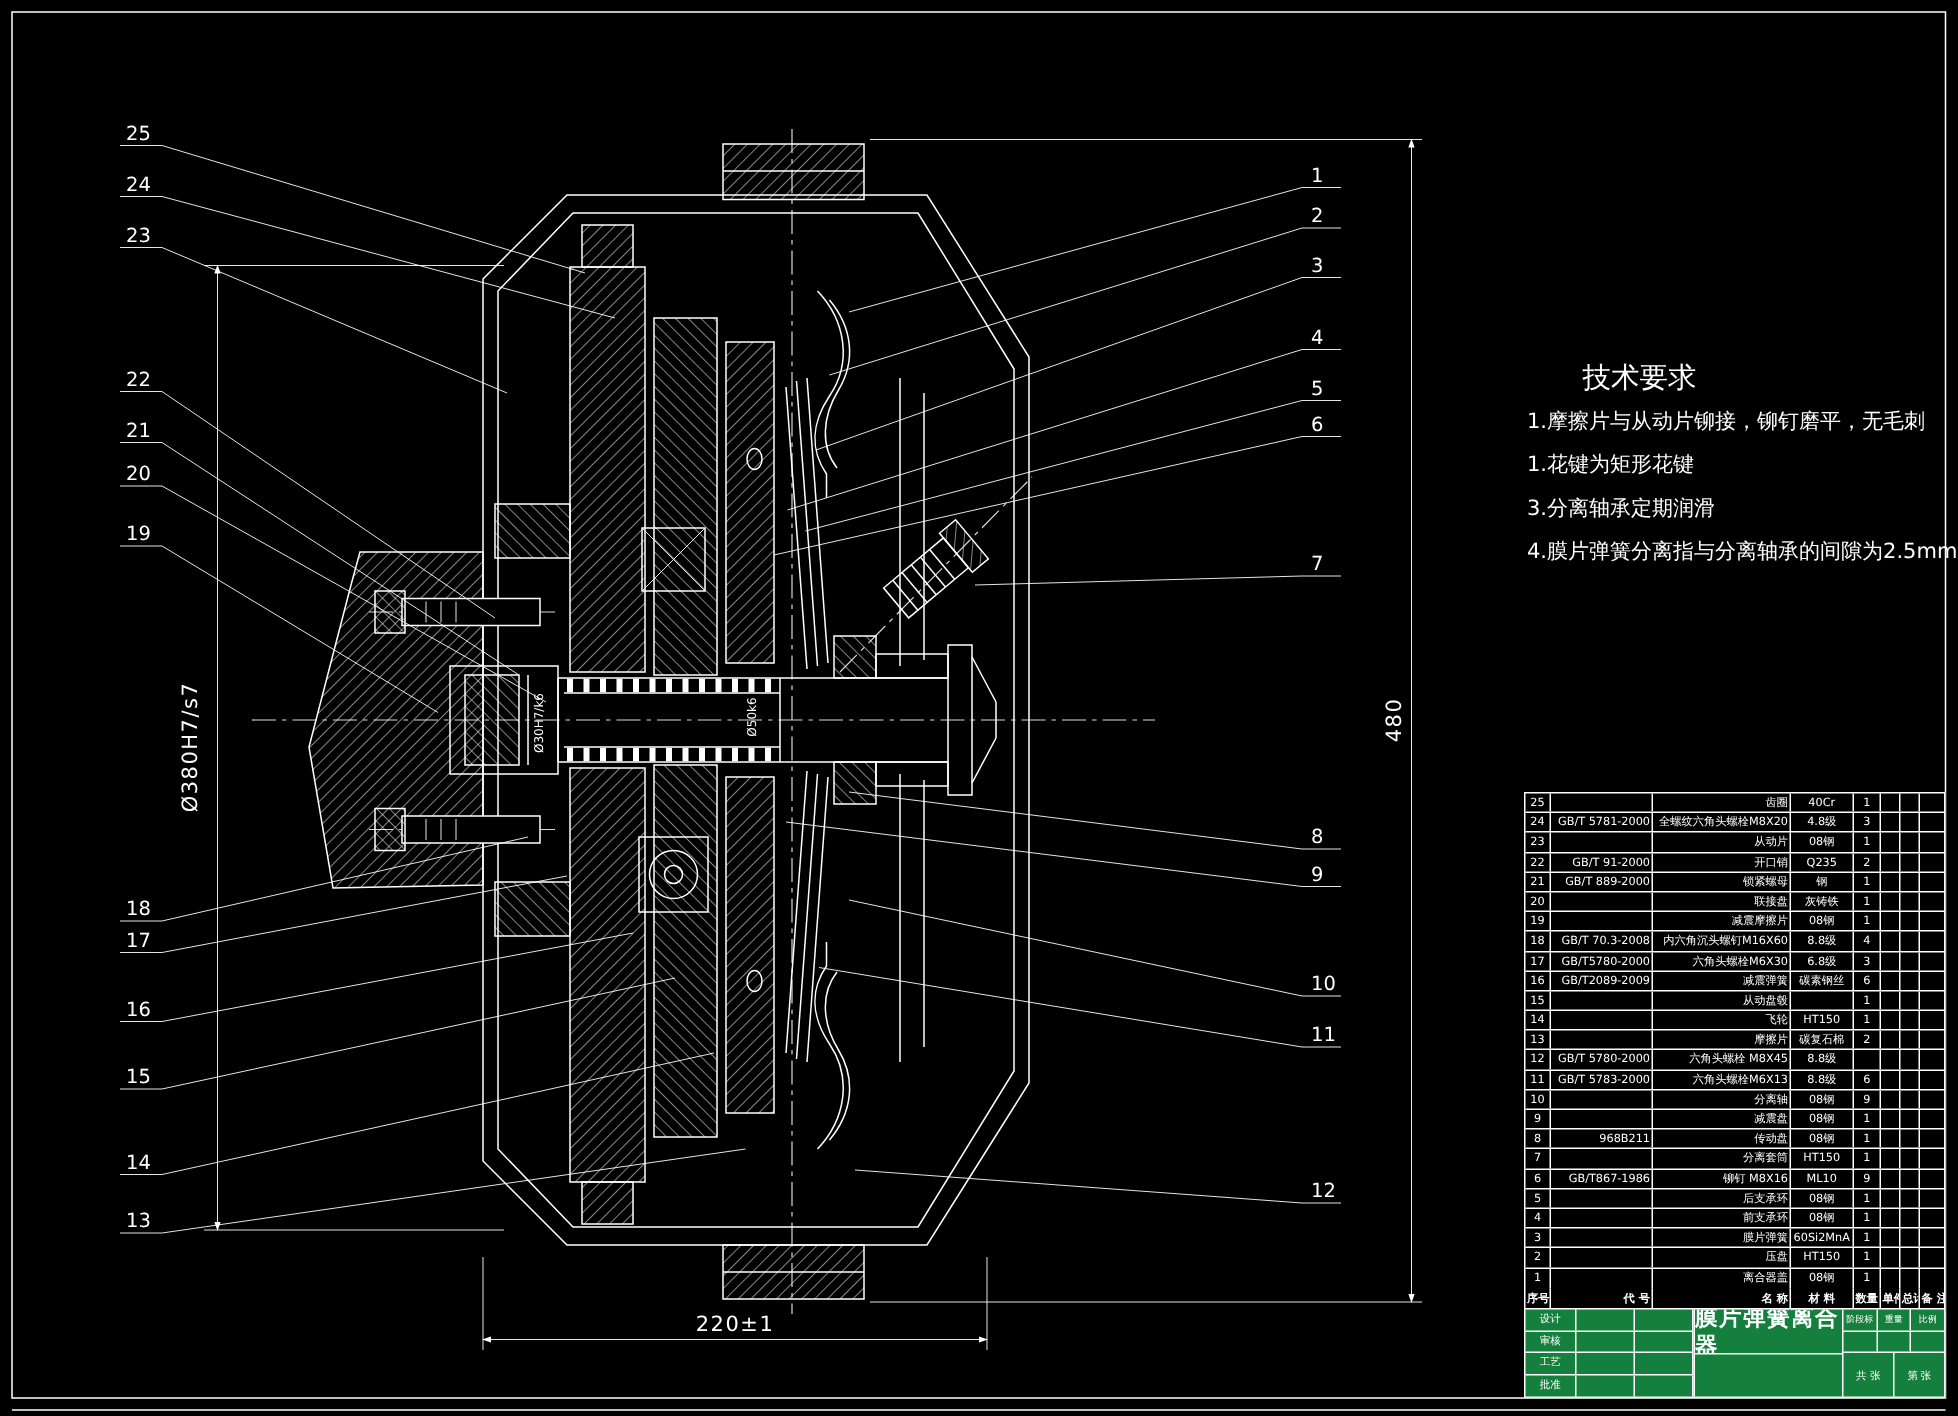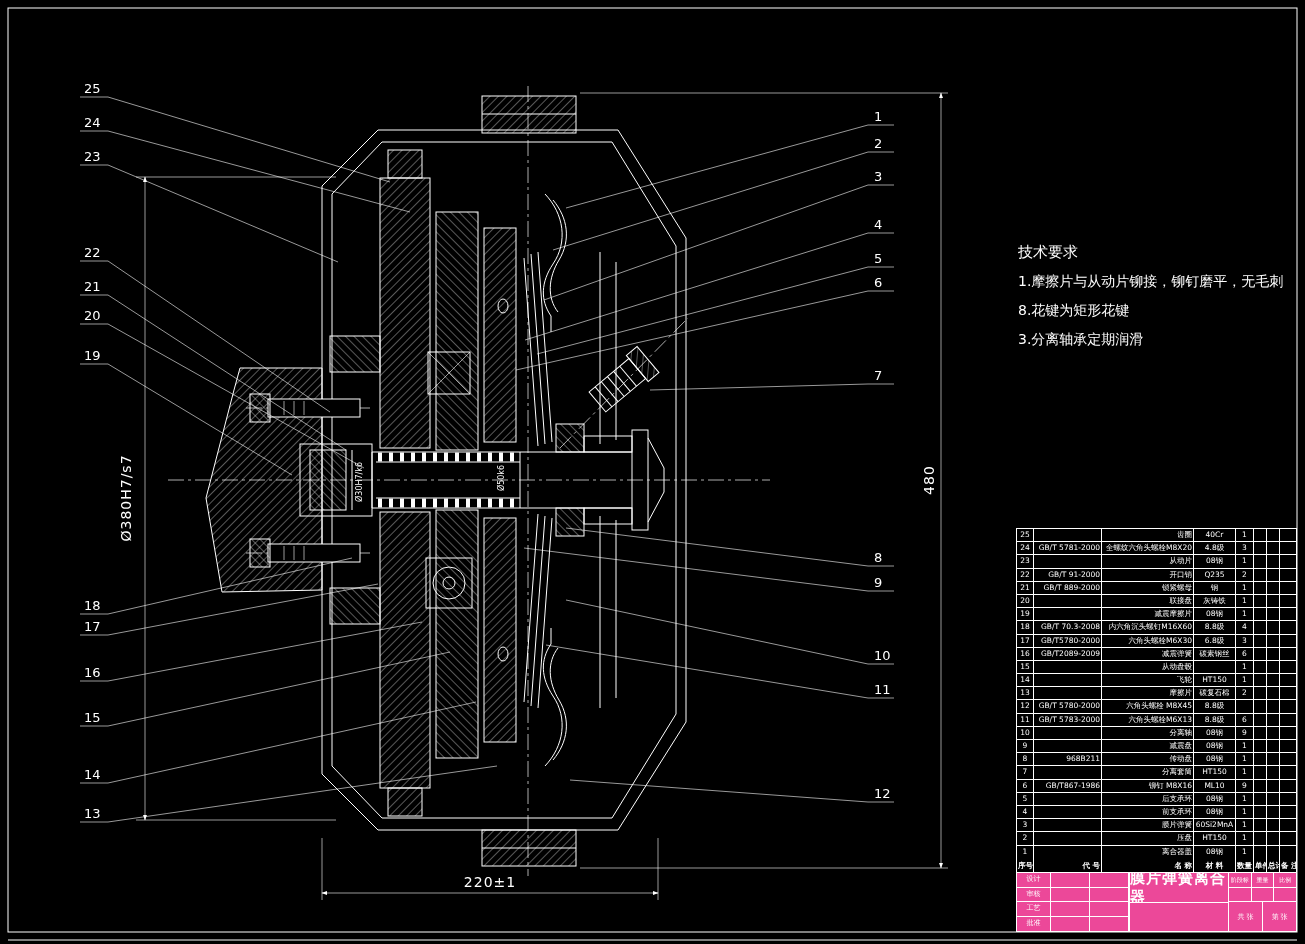--- a/index.html
+++ b/index.html
@@ -12,41 +12,41 @@
   .cl{stroke:#d9d9d9;stroke-width:0.8;fill:none;stroke-dasharray:16 4 3 4;}
   .h1{fill:url(#hatch1);stroke:#fff;stroke-width:1;}
   .h2{fill:url(#hatch2);stroke:#fff;stroke-width:1;}
   text{fill:#fff;}
   .dim{font-size:14px;letter-spacing:1px;}
   .fit{font-size:8px;}
   .co{font-size:13px;}
   
   .tech{position:absolute;left:1018px;top:238px;width:266px;line-height:29px;
         font-size:14px;white-space:nowrap;}
-  .tech .t-title{font-size:15px;}
+  .tech .t-title{font-size:19px;margin-left:37px;}
   
   .parts{position:absolute;left:1016px;top:528px;width:281px;border:1px solid #fff;
          box-sizing:border-box;background:#000;}
   .prow{display:flex;height:13.2px;border-bottom:1px solid #fff;box-sizing:border-box;}
   .prow:last-child{border-bottom:none;}
   .pcell{border-right:1px solid #fff;box-sizing:border-box;font-size:7.5px;
          line-height:12px;overflow:hidden;white-space:nowrap;padding:0 1px;}
   .pcell:last-child{border-right:none;}
   .c-no{width:17px;text-align:center;}
   .c-code{width:68px;text-align:right;}
   .c-name{width:92px;text-align:right;}
   .c-mat{width:42px;text-align:center;}
   .c-qty{width:18px;text-align:center;}
   .c-w1,.c-w2{width:13px;text-align:center;font-size:6px;}
   .c-note{flex:1;}
   .phead{height:14px;font-weight:bold;}
   .phead .pcell{font-size:7.5px;line-height:13px;}
   
   .tb{position:absolute;left:1016px;top:872px;width:281px;height:60px;border:1px solid #fff;
-      box-sizing:border-box;background:#ec4899;}
+      box-sizing:border-box;background:#15803d;}
   .tb *{box-sizing:border-box;}
   .tb-sig{position:absolute;left:0;top:0;width:112px;height:58px;}
   .sigrow{display:flex;height:14.5px;border-bottom:1px solid #fff;}
   .sigrow:last-child{border-bottom:none;justify-content:flex-end;}
   .sigcell{border-right:1px solid #fff;font-size:7px;line-height:13px;text-align:center;overflow:hidden;}
   .sg-l{width:34px;} .sg-m{width:39px;} .sg-r{flex:1;}
   .tb-center{position:absolute;left:112px;top:0;width:100px;height:58px;
              border-left:1px solid #fff;border-right:1px solid #fff;}
   .tb-title{height:30px;border-bottom:1px solid #fff;display:flex;align-items:center;
             justify-content:center;font-size:15px;font-weight:bold;letter-spacing:1px;overflow:hidden;}
@@ -279,22 +279,23 @@
         <line x1="868" y1="698" x2="546" y2="645" class="thin"></line>
         <text x="874" y="798" class="co">12</text>
         <line x1="868" y1="802" x2="894" y2="802" class="thin"></line>
         <line x1="868" y1="802" x2="570" y2="780" class="thin"></line>
       </g>
   </svg>
 
   <div class="tech">
     <div class="t-title">技术要求</div>
     <div>1.摩擦片与从动片铆接，铆钉磨平，无毛刺</div>
-    <div>8.花键为矩形花键</div>
+    <div>1.花键为矩形花键</div>
     <div>3.分离轴承定期润滑</div>
+    <div>4.膜片弹簧分离指与分离轴承的间隙为2.5mm</div>
   </div>
 
   <div class="parts">
     <div>
         <div class="prow">
           <div class="pcell c-no">25</div>
           <div class="pcell c-code"></div>
           <div class="pcell c-name">齿圈</div>
           <div class="pcell c-mat">40Cr</div>
           <div class="pcell c-qty">1</div>

